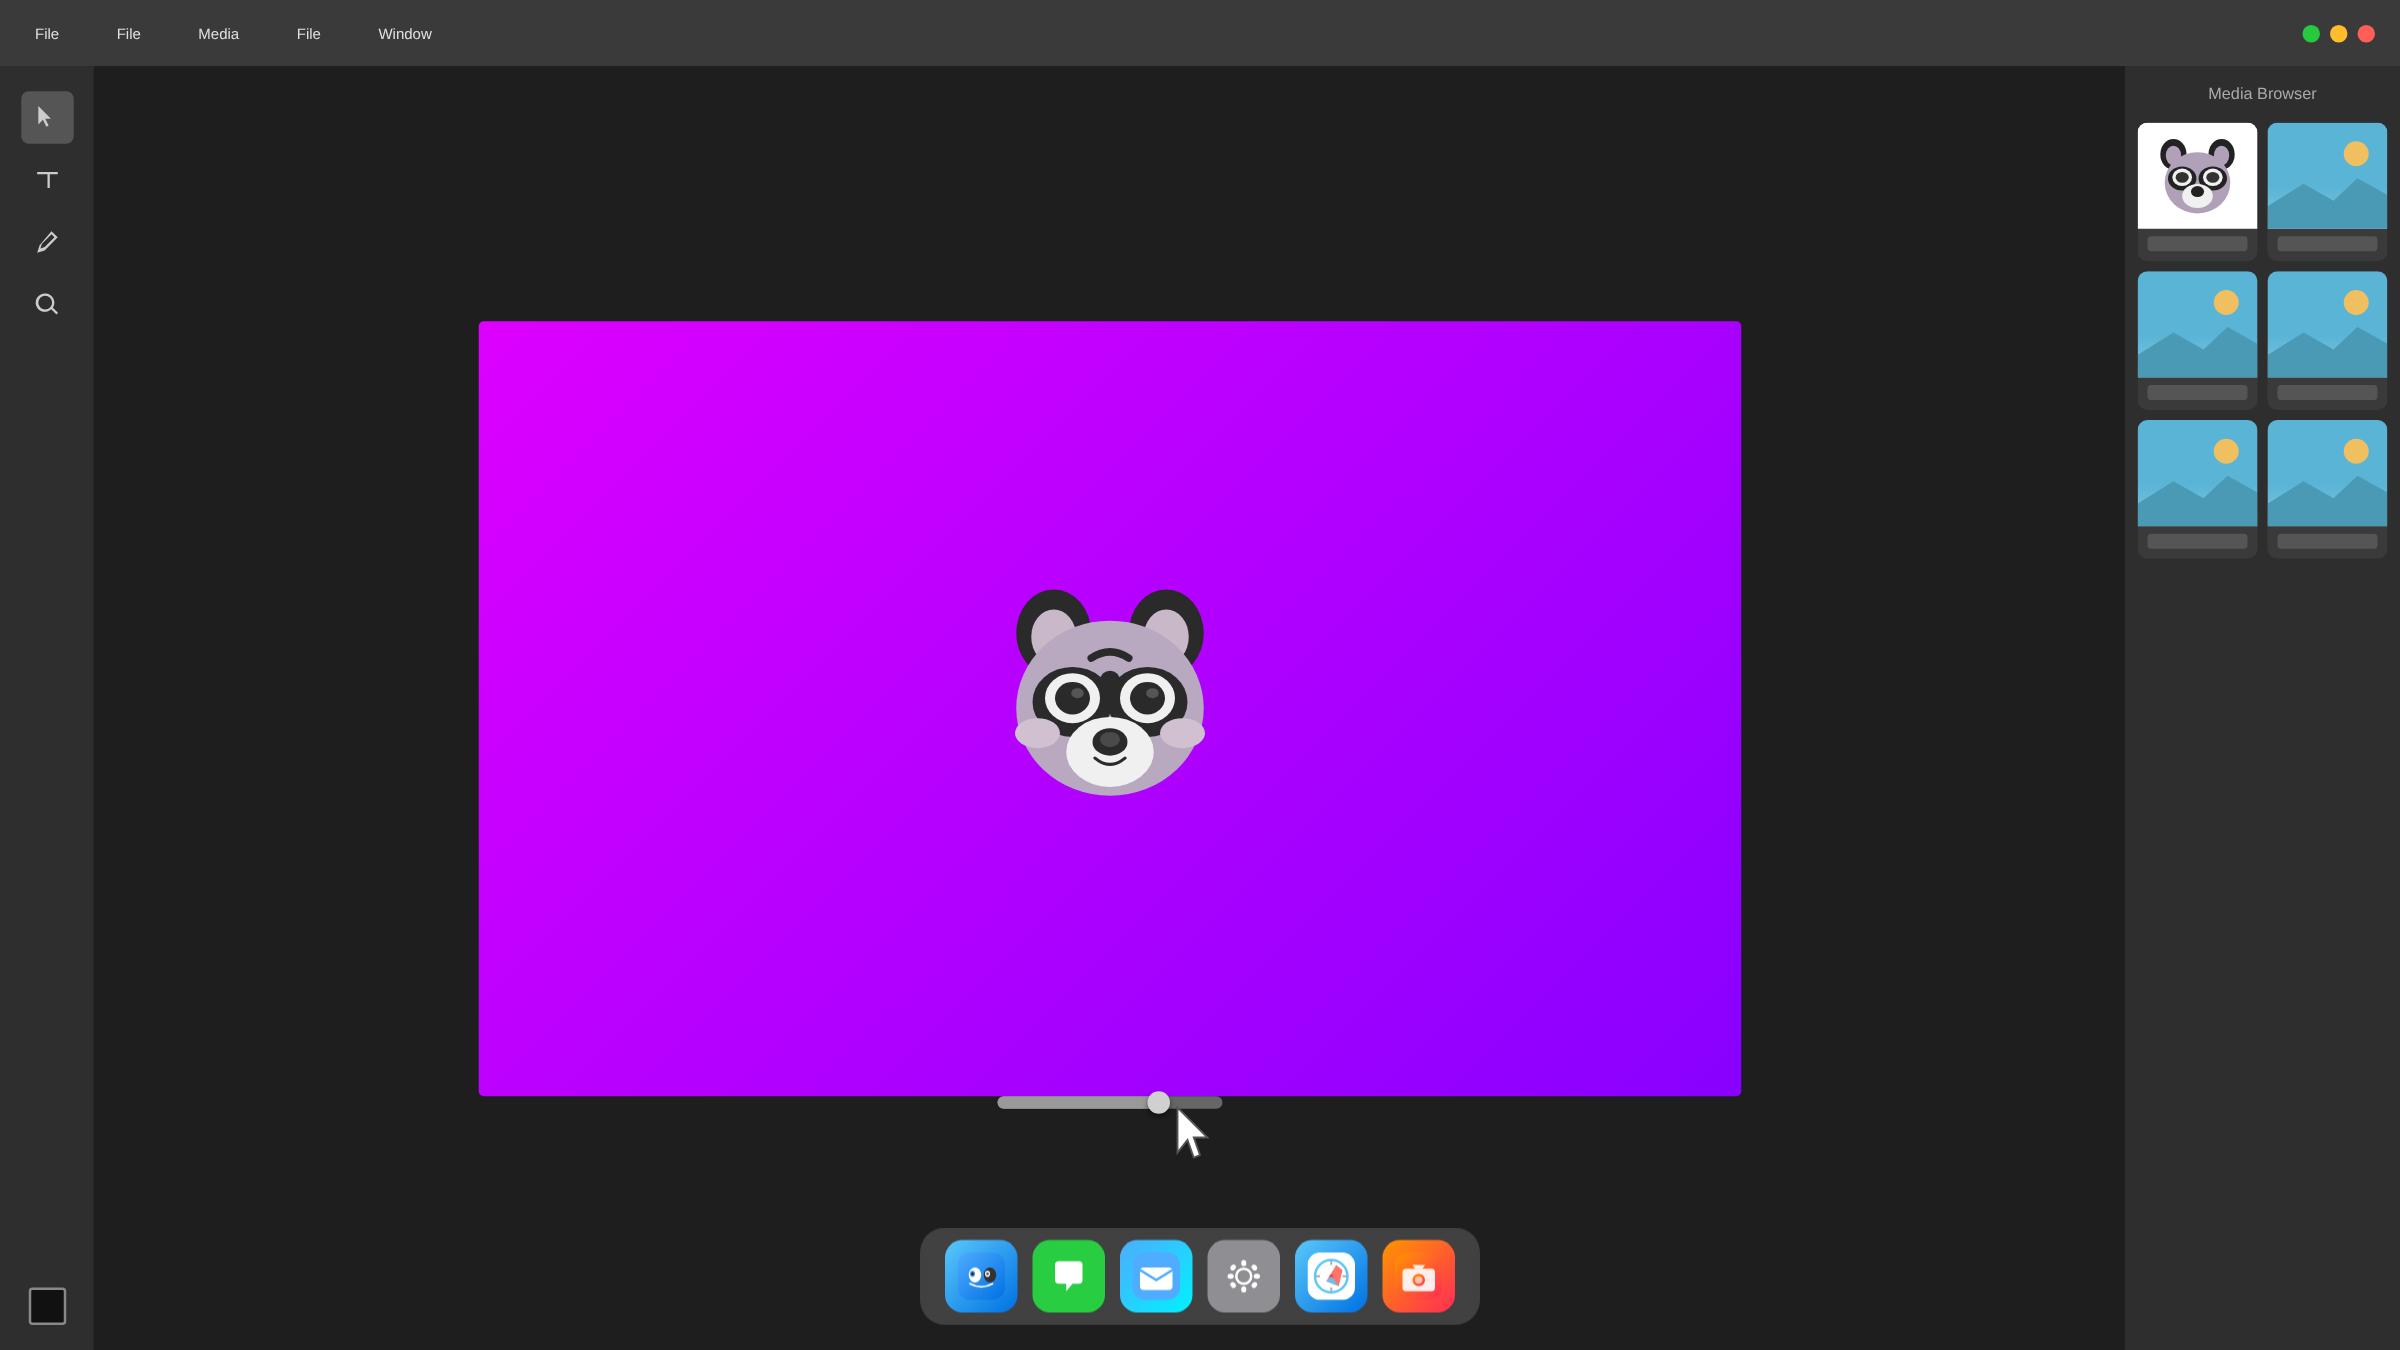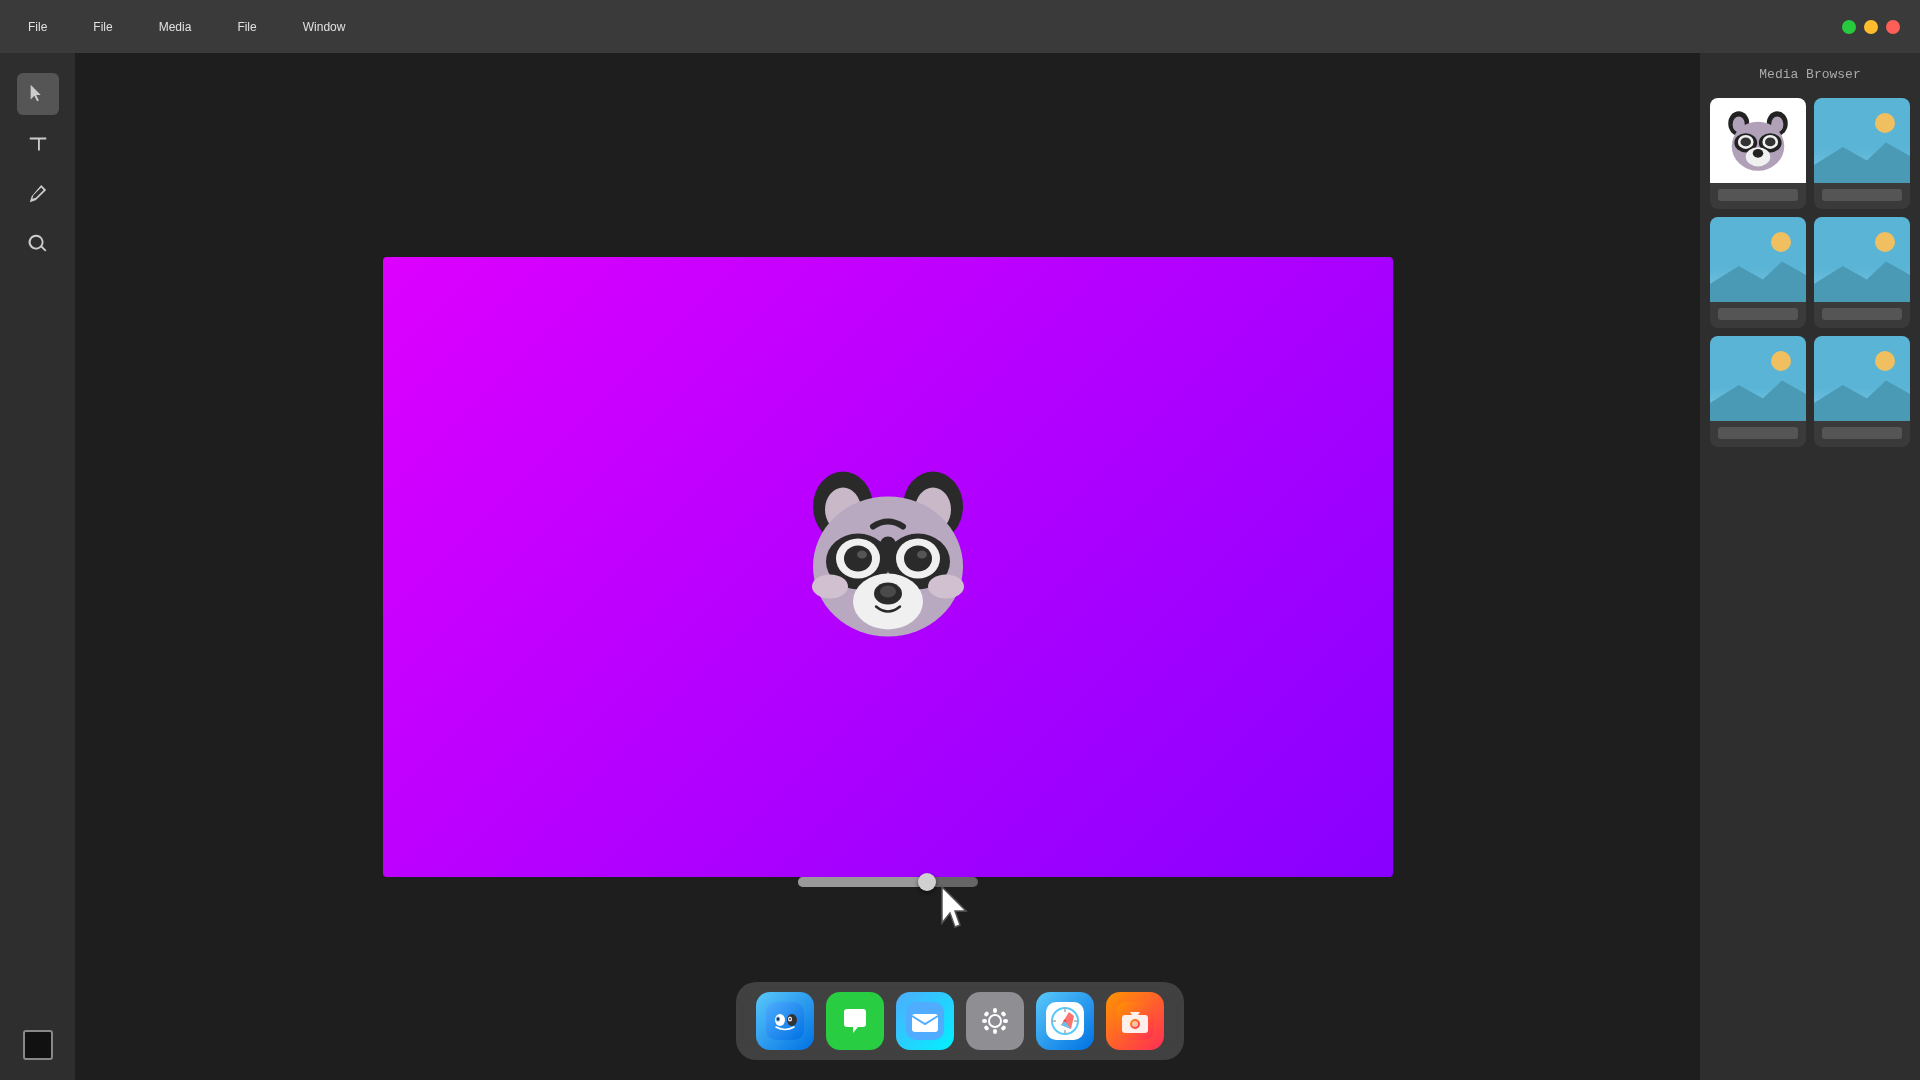--- a/index.html
+++ b/index.html
@@ -137,21 +137,20 @@
       display: flex;
       flex-direction: column;
       padding: 10px;
     }
     .panel-title {
       color: #aaa;
       font-size: 13px;
       text-align: center;
       margin-bottom: 12px;
       padding: 4px 0;
-      font-family: Liberation Mono, monospace;
     }
     .media-grid {
       display: grid;
       grid-template-columns: 1fr 1fr;
       gap: 8px;
       overflow-y: auto;
     }
     .media-item {
       background: #3a3a3a;
       border-radius: 8px;

